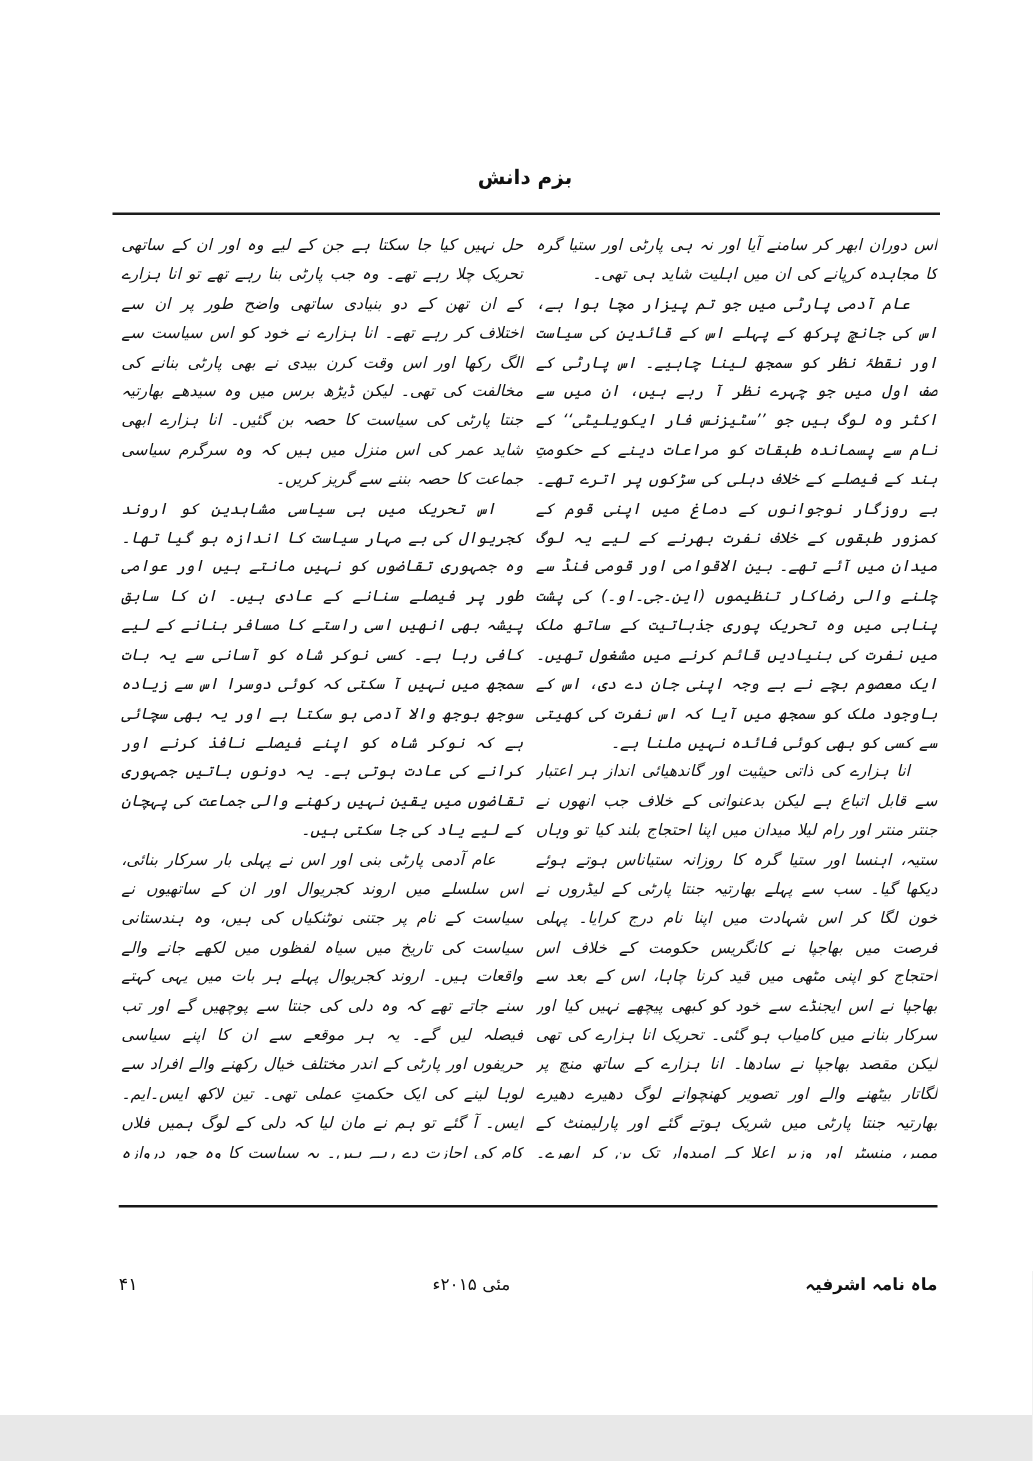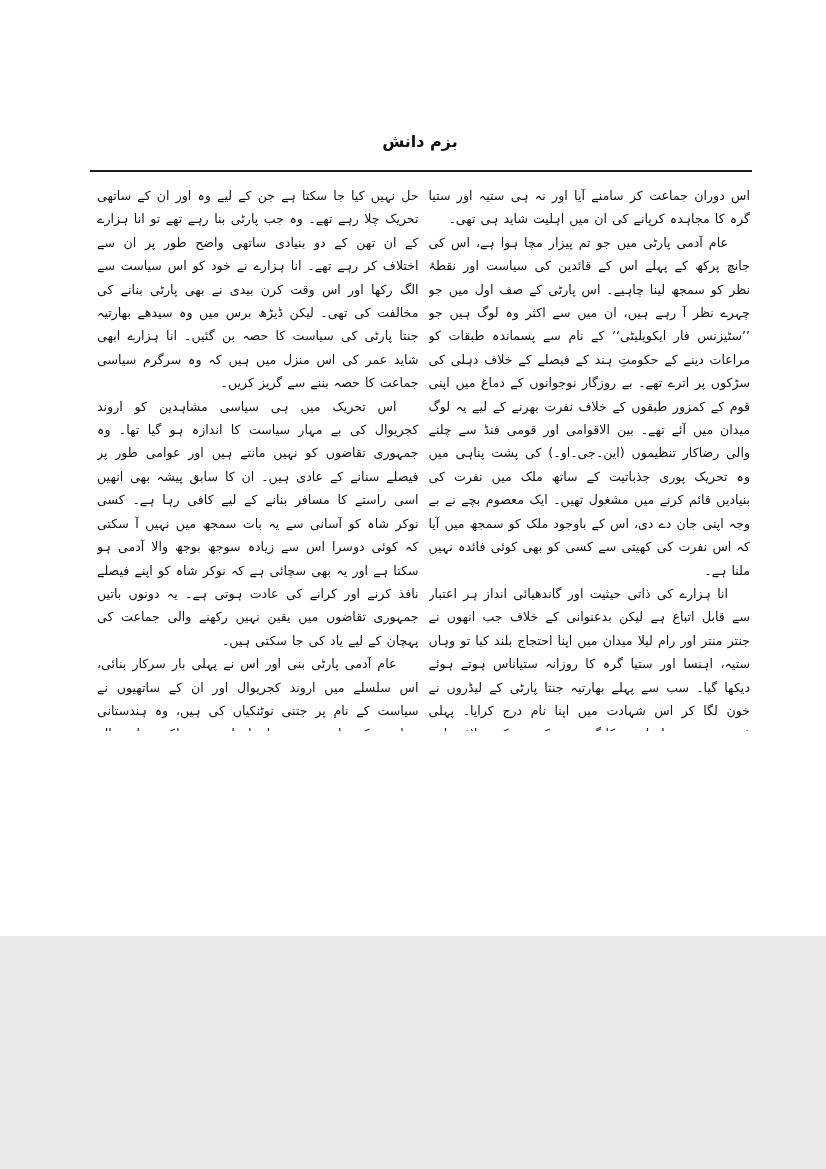--- a/index.html
+++ b/index.html
@@ -1,18 +1,18 @@
 <!DOCTYPE html>
 <html lang="ur" dir="rtl"><head>
 <meta charset="utf-8">
 <style>
   html,body{margin:0;padding:0;background:#e8e8e8;}
   .page{
     position:relative;
-    width:826px;height:936px;
+    width:826px;height:1132px;
     margin:0 auto;
     background:#ffffff;
     font-family:"DejaVu Sans", sans-serif;
     color:#111;
     overflow:hidden;
     box-sizing:border-box;
   }
   .header-title{
     position:absolute;
     top:132px;left:90px;right:76px;
@@ -33,20 +33,21 @@
     bottom:205px;
     direction:rtl;
     display:flex;
     gap:10px;
     overflow:hidden;
   }
   .col{
     flex:1 1 0;
     direction:rtl;
     overflow:hidden;
+    font-style:italic;
   }
   .col p{
     margin:0;
     font-size:12.6px;
     line-height:23.4px;
     text-align:justify;
     word-spacing:1px;
   }
   .col p.indent{ text-indent:22px; }
   .footer{
@@ -68,21 +69,21 @@
 <body>
 
 <div class="page">
 
   <div class="header-title">بزم دانش</div>
 
   <div class="header-rule"></div>
 
   <div class="columns">
     <div class="col">
-        <p class="">اس دوران جماعت کر سامنے آیا اور نہ ہی ستیہ اور ستیا گرہ کا مجاہدہ کرپانے کی ان میں اہلیت شاید ہی تھی۔</p>
+        <p class="">اس دوران ابھر کر سامنے آیا اور نہ ہی پارٹی اور ستیا گرہ کا مجاہدہ کرپانے کی ان میں اہلیت شاید ہی تھی۔</p>
         <p class="indent">عام آدمی پارٹی میں جو تم پیزار مچا ہوا ہے، اس کی جانچ پرکھ کے پہلے اس کے قائدین کی سیاست اور نقطۂ نظر کو سمجھ لینا چاہیے۔ اس پارٹی کے صف اول میں جو چہرے نظر آ رہے ہیں، ان میں سے اکثر وہ لوگ ہیں جو ’’سٹیزنس فار ایکویلیٹی‘‘ کے نام سے پسماندہ طبقات کو مراعات دینے کے حکومتِ ہند کے فیصلے کے خلاف دہلی کی سڑکوں پر اترے تھے۔ بے روزگار نوجوانوں کے دماغ میں اپنی قوم کے کمزور طبقوں کے خلاف نفرت بھرنے کے لیے یہ لوگ میدان میں آئے تھے۔ بین الاقوامی اور قومی فنڈ سے چلنے والی رضاکار تنظیموں (این۔جی۔او۔) کی پشت پناہی میں وہ تحریک پوری جذباتیت کے ساتھ ملک میں نفرت کی بنیادیں قائم کرنے میں مشغول تھیں۔ ایک معصوم بچے نے بے وجہ اپنی جان دے دی، اس کے باوجود ملک کو سمجھ میں آیا کہ اس نفرت کی کھیتی سے کسی کو بھی کوئی فائدہ نہیں ملنا ہے۔</p>
         <p class="indent">انا ہزارے کی ذاتی حیثیت اور گاندھیائی انداز ہر اعتبار سے قابل اتباع ہے لیکن بدعنوانی کے خلاف جب انھوں نے جنتر منتر اور رام لیلا میدان میں اپنا احتجاج بلند کیا تو وہاں ستیہ، اہنسا اور ستیا گرہ کا روزانہ ستیاناس ہوتے ہوئے دیکھا گیا۔ سب سے پہلے بھارتیہ جنتا پارٹی کے لیڈروں نے خون لگا کر اس شہادت میں اپنا نام درج کرایا۔ پہلی فرصت میں بھاجپا نے کانگریس حکومت کے خلاف اس احتجاج کو اپنی مٹھی میں قید کرنا چاہا، اس کے بعد سے بھاجپا نے اس ایجنڈے سے خود کو کبھی پیچھے نہیں کیا اور سرکار بنانے میں کامیاب ہو گئی۔ تحریک انا ہزارے کی تھی لیکن مقصد بھاجپا نے سادھا۔ انا ہزارے کے ساتھ منچ پر لگاتار بیٹھنے والے اور تصویر کھنچوانے لوگ دھیرے دھیرے بھارتیہ جنتا پارٹی میں شریک ہوتے گئے اور پارلیمنٹ کے ممبر، منسٹر اور وزیر اعلا کے امیدوار تک بن کر ابھرے۔ سوال یہ ہے کہ عام آدمی پارٹی بننے کے درمیان اس تحریک کا اگر ایک مقصد ہندستان کی فرقہ وارانہ سیاست کو مضبوط کرنا نہیں تھا تو ایسے نتائج ان کی گود میں سے ہی کیوں برآمد ہوتے چلے گئے؟</p>
       </div>
     <div class="col">
         <p class="">حل نہیں کیا جا سکتا ہے جن کے لیے وہ اور ان کے ساتھی تحریک چلا رہے تھے۔ وہ جب پارٹی بنا رہے تھے تو انا ہزارے کے ان تھن کے دو بنیادی ساتھی واضح طور پر ان سے اختلاف کر رہے تھے۔ انا ہزارے نے خود کو اس سیاست سے الگ رکھا اور اس وقت کرن بیدی نے بھی پارٹی بنانے کی مخالفت کی تھی۔ لیکن ڈیڑھ برس میں وہ سیدھے بھارتیہ جنتا پارٹی کی سیاست کا حصہ بن گئیں۔ انا ہزارے ابھی شاید عمر کی اس منزل میں ہیں کہ وہ سرگرم سیاسی جماعت کا حصہ بننے سے گریز کریں۔</p>
         <p class="indent">اس تحریک میں ہی سیاسی مشاہدین کو اروند کجریوال کی بے مہار سیاست کا اندازہ ہو گیا تھا۔ وہ جمہوری تقاضوں کو نہیں مانتے ہیں اور عوامی طور پر فیصلے سنانے کے عادی ہیں۔ ان کا سابق پیشہ بھی انھیں اسی راستے کا مسافر بنانے کے لیے کافی رہا ہے۔ کسی نوکر شاہ کو آسانی سے یہ بات سمجھ میں نہیں آ سکتی کہ کوئی دوسرا اس سے زیادہ سوجھ بوجھ والا آدمی ہو سکتا ہے اور یہ بھی سچائی ہے کہ نوکر شاہ کو اپنے فیصلے نافذ کرنے اور کرانے کی عادت ہوتی ہے۔ یہ دونوں باتیں جمہوری تقاضوں میں یقین نہیں رکھنے والی جماعت کی پہچان کے لیے یاد کی جا سکتی ہیں۔</p>
         <p class="indent">عام آدمی پارٹی بنی اور اس نے پہلی بار سرکار بنائی، اس سلسلے میں اروند کجریوال اور ان کے ساتھیوں نے سیاست کے نام پر جتنی نوٹنکیاں کی ہیں، وہ ہندستانی سیاست کی تاریخ میں سیاہ لفظوں میں لکھے جانے والے واقعات ہیں۔ اروند کجریوال پہلے ہر بات میں یہی کہتے سنے جاتے تھے کہ وہ دلی کی جنتا سے پوچھیں گے اور تب فیصلہ لیں گے۔ یہ ہر موقعے سے ان کا اپنے سیاسی حریفوں اور پارٹی کے اندر مختلف خیال رکھنے والے افراد سے لوہا لینے کی ایک حکمتِ عملی تھی۔ تین لاکھ ایس۔ایم۔ایس۔ آ گئے تو ہم نے مان لیا کہ دلی کے لوگ ہمیں فلاں کام کی اجازت دے رہے ہیں۔ یہ سیاست کا وہ چور دروازہ تھا جسے ٹکنالوجی کا بہترین استعمال کرنے والی عام آدمی پارٹی نے تلاش و تحقیق کے بعد حاصل کیا تھا اور اروند کجریوال نے اپنی پارٹی پر اسی کے سہارے اپنی گرفت مضبوط کی۔</p>
       </div>
   </div>
 

